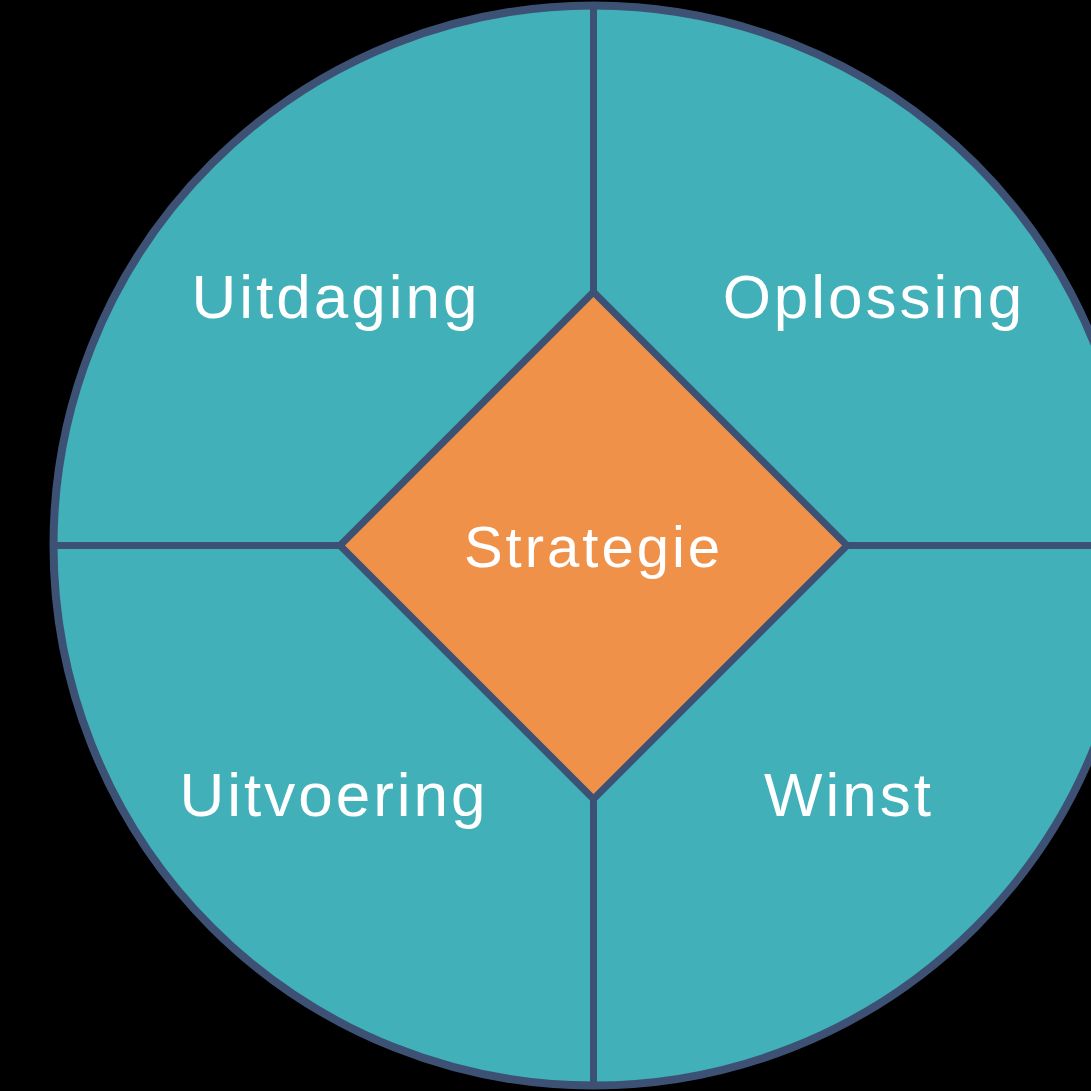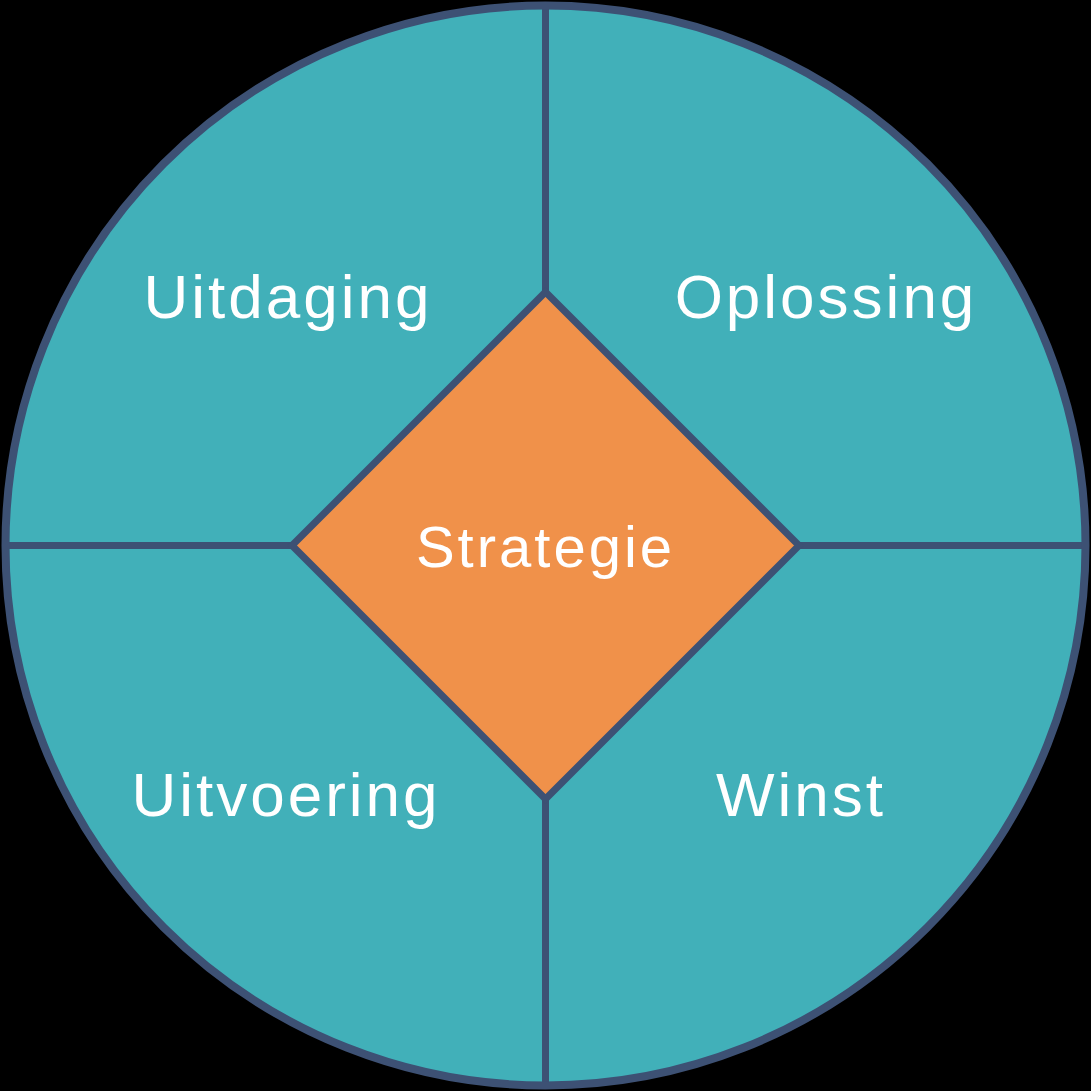--- a/index.html
+++ b/index.html
@@ -8,20 +8,21 @@
     width: 1091px;
     height: 1091px;
     background: #000000;
     overflow: hidden;
     font-family: "Liberation Sans", sans-serif;
   }
   .stage {
     position: relative;
     width: 969px;
     height: 1091px;
+    margin-left: 48px;
   }
   svg {
     display: block;
   }
   .quadrant-label {
     fill: #ffffff;
     font-family: "Liberation Sans", "DejaVu Sans", sans-serif;
     font-size: 62px;
     font-weight: 400;
     letter-spacing: 3px;

